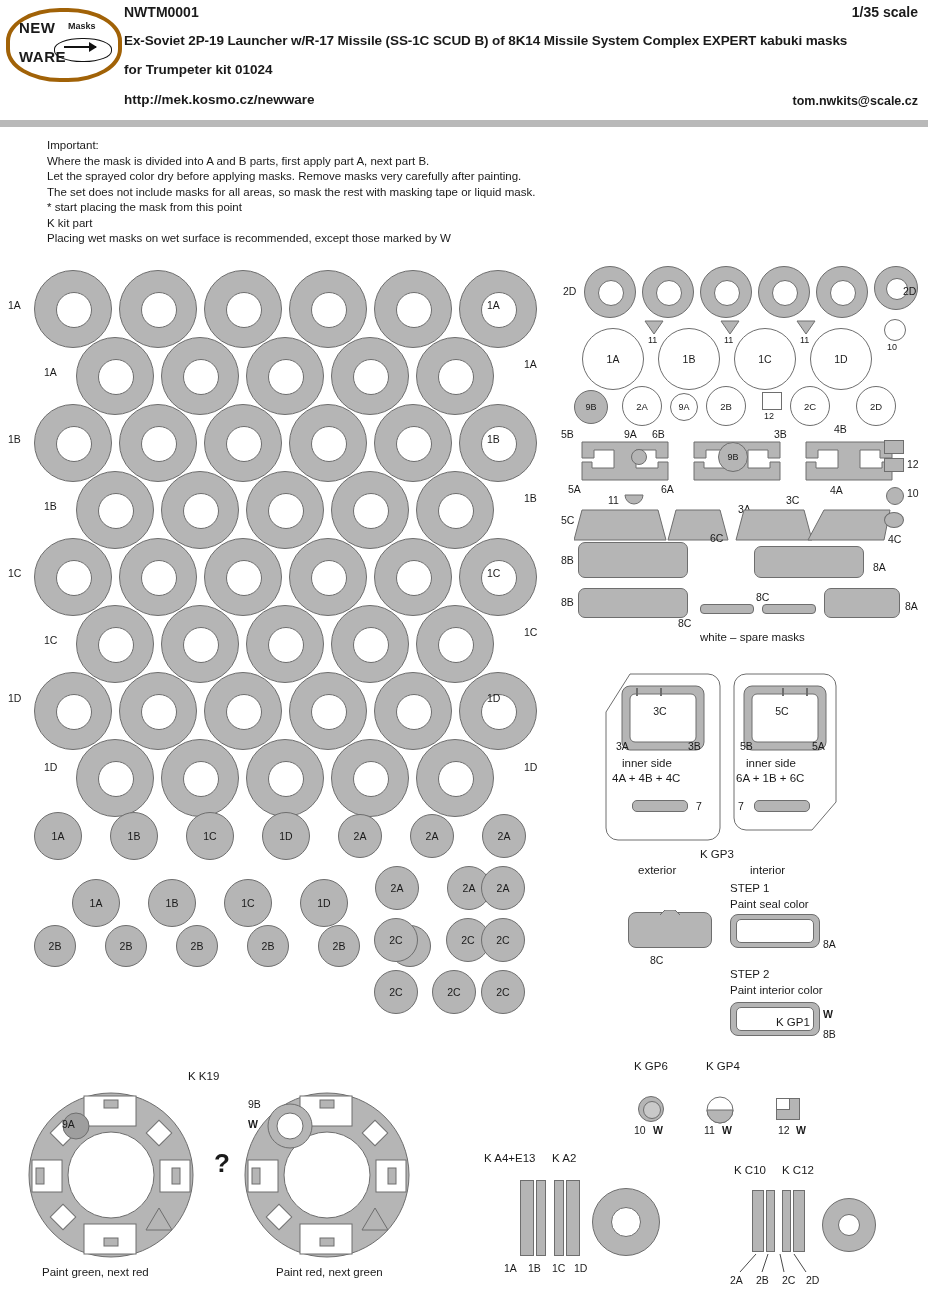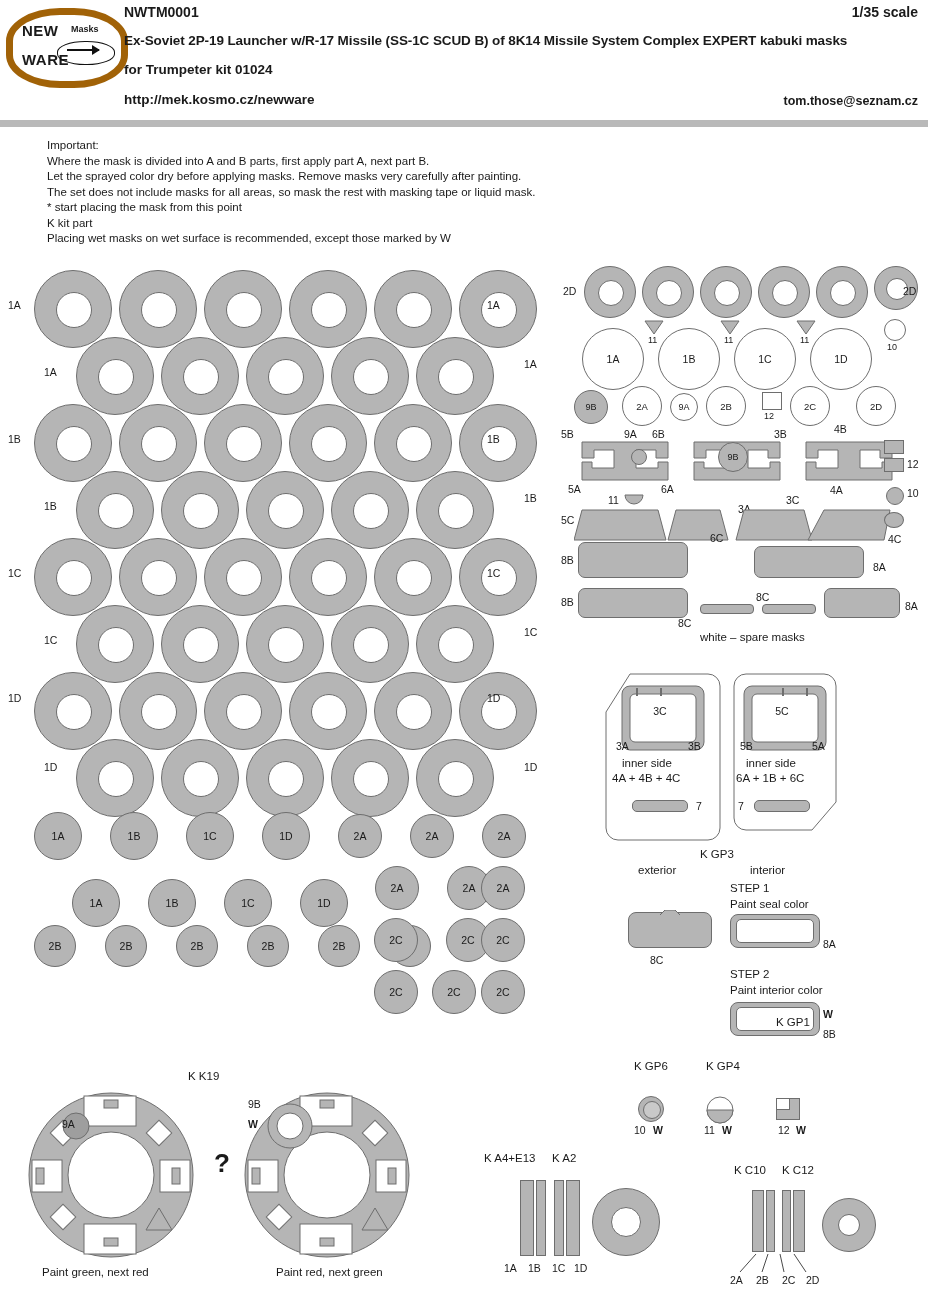--- a/index.html
+++ b/index.html
@@ -9,21 +9,21 @@
     font-family:"Liberation Sans", sans-serif;
     color:#1a1a1a;
     overflow:hidden;
   }
   .pg{position:absolute;inset:0;}
 
   
   .hdr{position:absolute;left:0;top:0;width:928px;height:120px;}
   .logo{
     position:absolute;left:6px;top:8px;width:108px;height:66px;
-    border:7px solid #a16207;border-radius:54px/33px;background:#fff;
+    border:4px solid #a16207;border-radius:54px/33px;background:#fff;
   }
   .logo .big{position:absolute;left:9px;top:7px;font-size:15px;font-weight:bold;letter-spacing:.5px;}
   .logo .big2{position:absolute;left:9px;top:36px;font-size:15px;font-weight:bold;letter-spacing:.5px;}
   .logo .small{position:absolute;left:58px;top:9px;font-size:9px;font-weight:bold;}
   .logo .oval{
     position:absolute;left:44px;top:26px;width:56px;height:22px;border:1.5px solid #111;border-radius:28px/11px;
   }
   .logo .arrow{position:absolute;left:54px;top:34px;width:32px;height:2px;background:#111;}
   .logo .arrow:after{
     content:"";position:absolute;right:-1px;top:-4px;border-left:8px solid #111;
@@ -64,21 +64,21 @@
       <div class="small">Masks</div>
       <div class="big2">WARE</div>
       <div class="oval"></div>
       <div class="arrow"></div>
     </div>
     <div class="code">NWTM0001</div>
     <div class="scale">1/35 scale</div>
     <div class="title1">Ex-Soviet 2P-19 Launcher w/R-17 Missile (SS-1C SCUD B) of 8K14 Missile System Complex EXPERT kabuki masks</div>
     <div class="title2">for Trumpeter kit 01024</div>
     <div class="url">http://mek.kosmo.cz/newware</div>
-    <div class="mail">tom.those@seznam.cz</div>
+    <div class="mail">tom.nwkits@scale.cz</div>
   </div>
   <div class="rule"></div>
 
   <div class="notes">
     <div style="font-weight:normal">Important:</div>
     <div>Where the mask is divided into A and B parts, first apply part A, next part B.</div>
     <div>Let the sprayed color dry before applying masks. Remove masks very carefully after painting.</div>
     <div>The set does not include masks for all areas, so mask the rest with masking tape or liquid mask.</div>
     <div>*  start placing the mask from this point</div>
     <div>K kit part</div>

